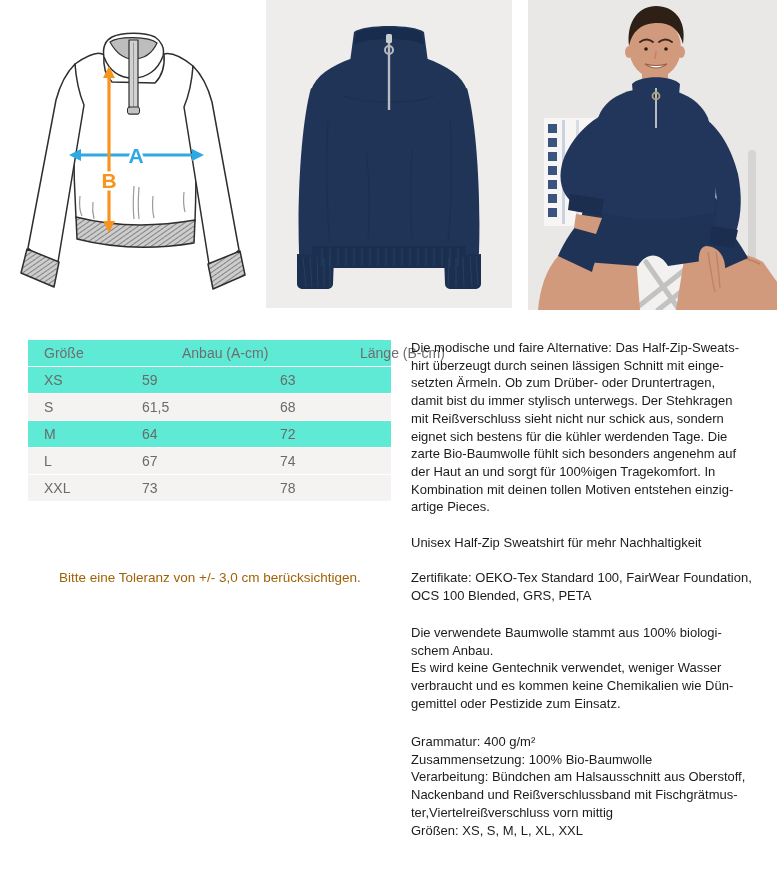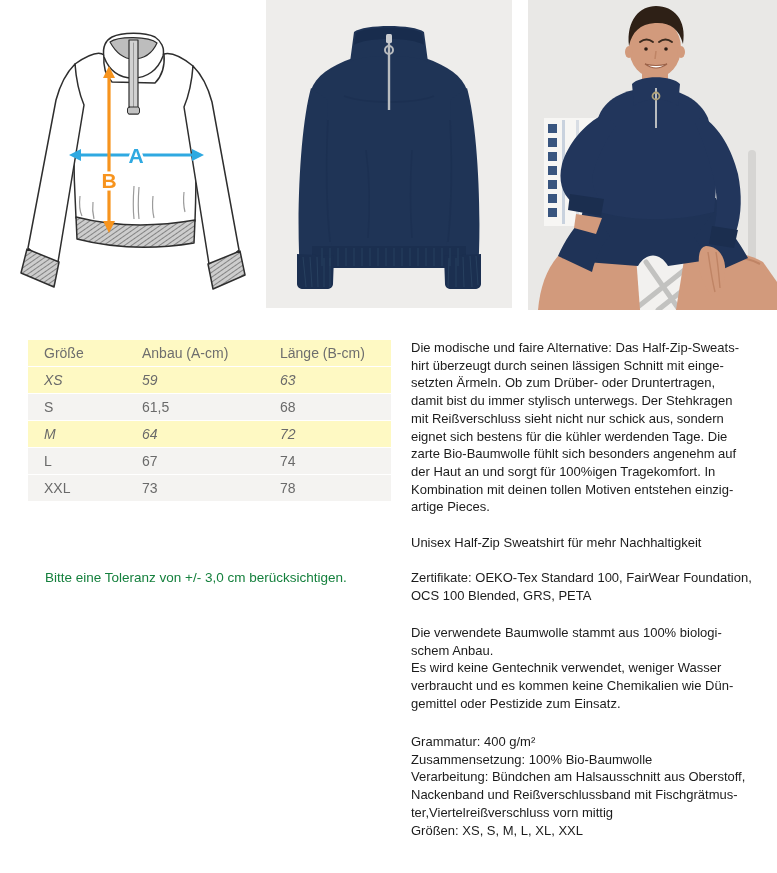--- a/index.html
+++ b/index.html
@@ -11,27 +11,27 @@
   }
   .panel{position:absolute;overflow:hidden;}
   #diagram-panel{left:0;top:0;width:266px;height:310px;background:#ffffff;}
   #product-panel{left:266px;top:0;width:246px;height:308px;background:#eeedeb;}
   #model-panel{left:528px;top:0;width:249px;height:310px;background:#e9e8e6;}
   .panel svg{display:block;}
 
   
   #size-table{position:absolute;left:28px;top:340px;width:363px;font-size:14px;color:#6a6a6a;}
   .trow{display:grid;grid-template-columns:98px 138px 1fr;align-items:center;height:26px;margin-bottom:1px;padding-left:16px;}
-  .thead{background:#fef9c3;color:#6e6e6e;}
-  .r-dark{background:#fef9c3;font-style:italic;}
+  .thead{background:#5eead4;color:#6e6e6e;gap:40px;}
+  .r-dark{background:#5eead4;}
   .r-light{background:#f4f3f1;}
   .cell{white-space:nowrap;}
 
   
-  #tolerance-note{position:absolute;left:45px;top:570px;font-size:13.5px;color:#15803d;white-space:nowrap;}
+  #tolerance-note{position:absolute;left:59px;top:570px;font-size:13.5px;color:#a16207;white-space:nowrap;}
 
   
   .desc-block{
     position:absolute;left:411px;width:368px;
     font-size:13px;line-height:17.7px;color:#1c1c1c;
     white-space:pre-line;
   }
   #desc-intro{top:339px;}
   #desc-subtitle{top:534px;}
   #desc-certificates{top:569px;}

